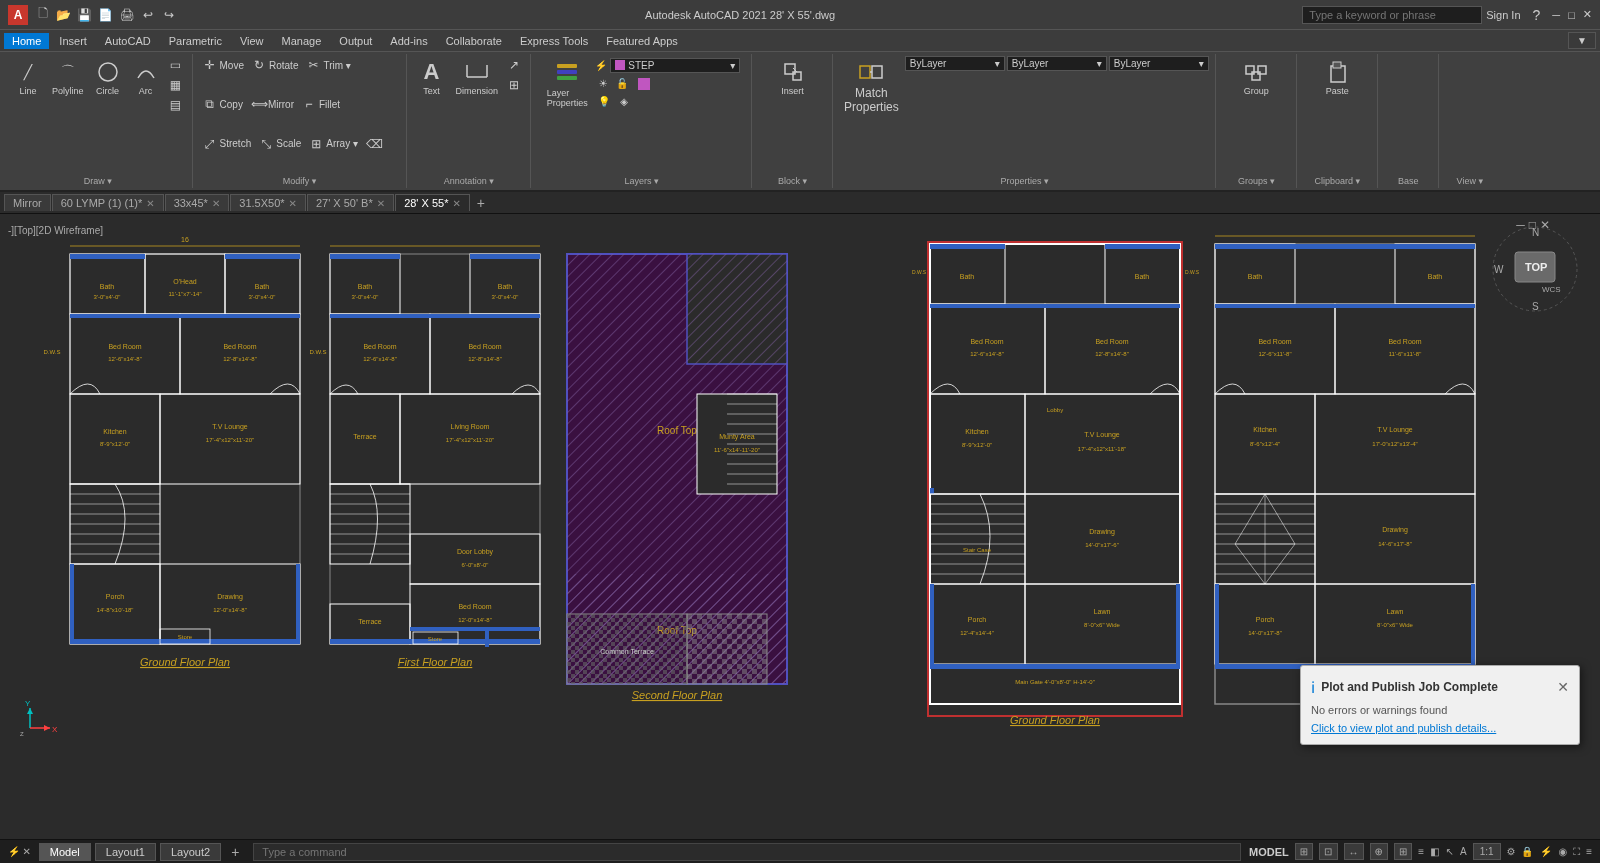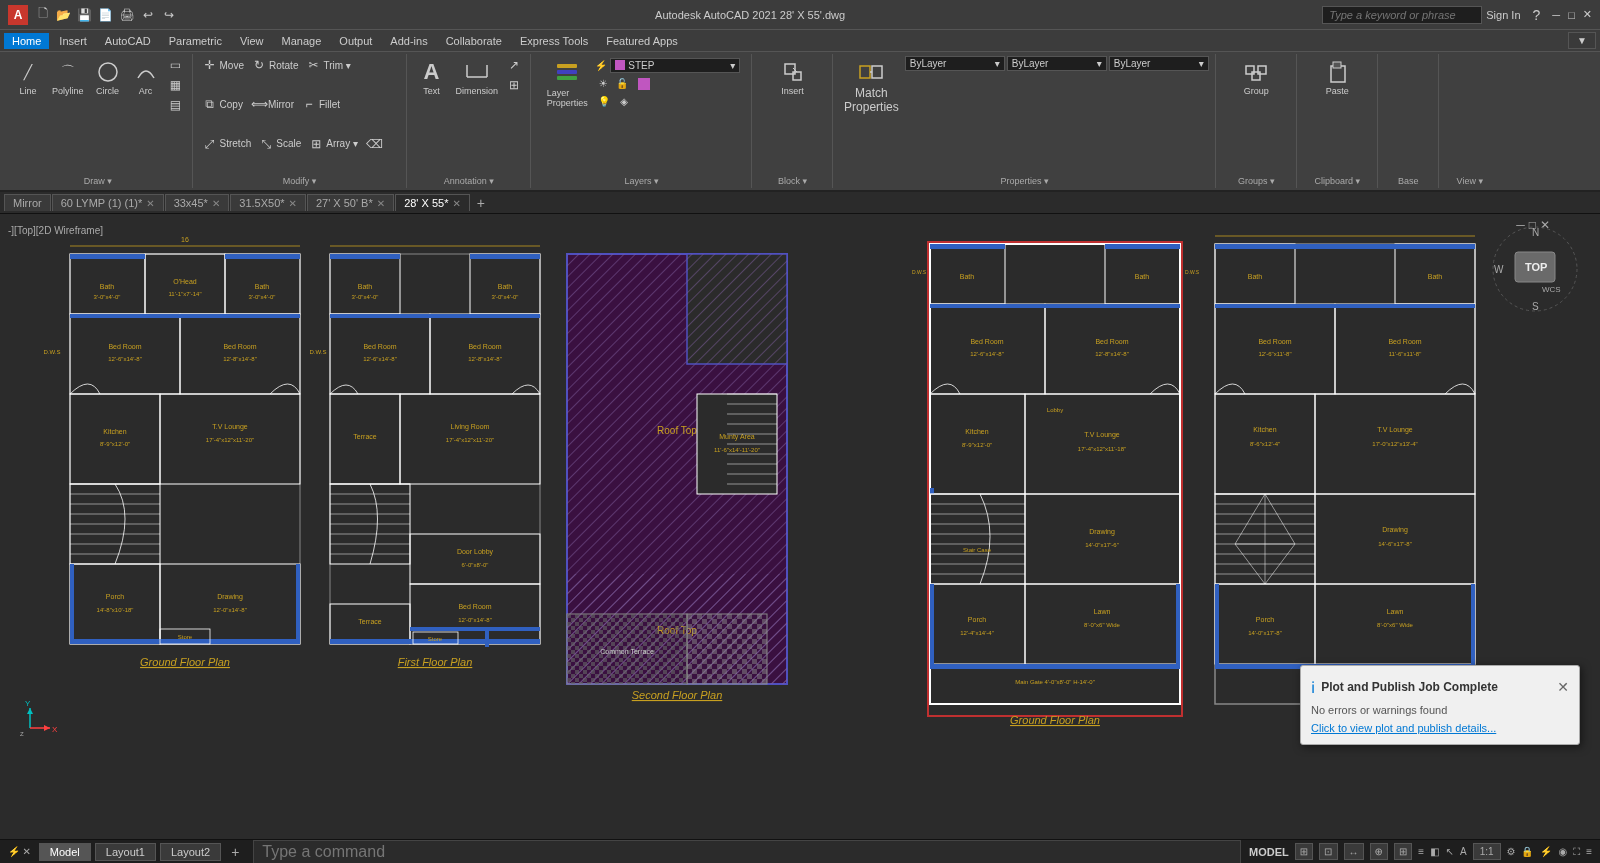--- a/index.html
+++ b/index.html
@@ -77,21 +77,21 @@
       <div class="qat-btn">📄</div>
       <div class="qat-btn">🖨</div>
       <div class="qat-btn">↩</div>
       <div class="qat-btn">↪</div>
     </div>
   </div>
   <div id="title-bar-center">
     <span>Autodesk AutoCAD 2021  28' X 55'.dwg</span>
   </div>
   <div id="title-bar-right">
-    <input class="search-box" id="search-box" type="text" style="background: rgb(30, 30, 30); border: 1px solid rgb(85, 85, 85); color: rgb(204, 204, 204); padding: 2px 6px; width: 160px; font-size: 11px; font-style: italic;" placeholder="Type a keyword or phrase">
+    <input class="search-box" id="search-box" type="text" style="background: rgb(30, 30, 30); border: 1px solid rgb(85, 85, 85); color: rgb(204, 204, 204); padding: 2px 6px; width: 180px; font-size: 11px;" placeholder="Type a keyword or phrase">
     <span style="font-size:11px;color:#ccc;cursor:pointer;">Sign In</span>
     <span style="font-size:14px;margin-left:8px;cursor:pointer;">?</span>
     <span style="margin-left:8px;cursor:pointer;font-size:11px;">─</span>
     <span style="margin-left:4px;cursor:pointer;font-size:11px;">□</span>
     <span style="margin-left:4px;cursor:pointer;font-size:11px;">✕</span>
   </div>
 </div>
 
 <div id="menu-bar">
   <div class="menu-item active">Home</div>
@@ -770,21 +770,21 @@
       <span style="font-size:10px;color:#aaa;cursor:pointer;">⚡</span>
       <span style="font-size:10px;color:#aaa;cursor:pointer;">✕</span>
     </div>
     <div class="layout-tab active">Model</div>
     <div class="layout-tab">Layout1</div>
     <div class="layout-tab">Layout2</div>
     <div style="padding:2px 6px;color:#aaa;cursor:pointer;font-size:14px;">+</div>
   </div>
 
   <div id="command-bar">
-    <input type="text" placeholder="Type a command" style="background: transparent; border: none; color: rgb(204, 204, 204); font-size: 16px; flex: 1 1 0%; outline: none; width: 100%;">
+    <input type="text" placeholder="Type a command" style="background: transparent; border: none; color: rgb(204, 204, 204); font-size: 11px; flex: 1 1 0%; outline: none; width: 100%;">
   </div>
 
   <div id="status-bar-right">
     <span style="font-weight:bold;color:#ccc;">MODEL</span>
 
     <span style="cursor:pointer;background:#3a3a3a;padding:2px 4px;border:1px solid #555;font-size:10px;">⊞</span>
 
     <span style="cursor:pointer;background:#3a3a3a;padding:2px 4px;border:1px solid #555;font-size:10px;">⊡</span>
 
     <span style="cursor:pointer;background:#3a3a3a;padding:2px 4px;border:1px solid #555;font-size:10px;">↔</span>

